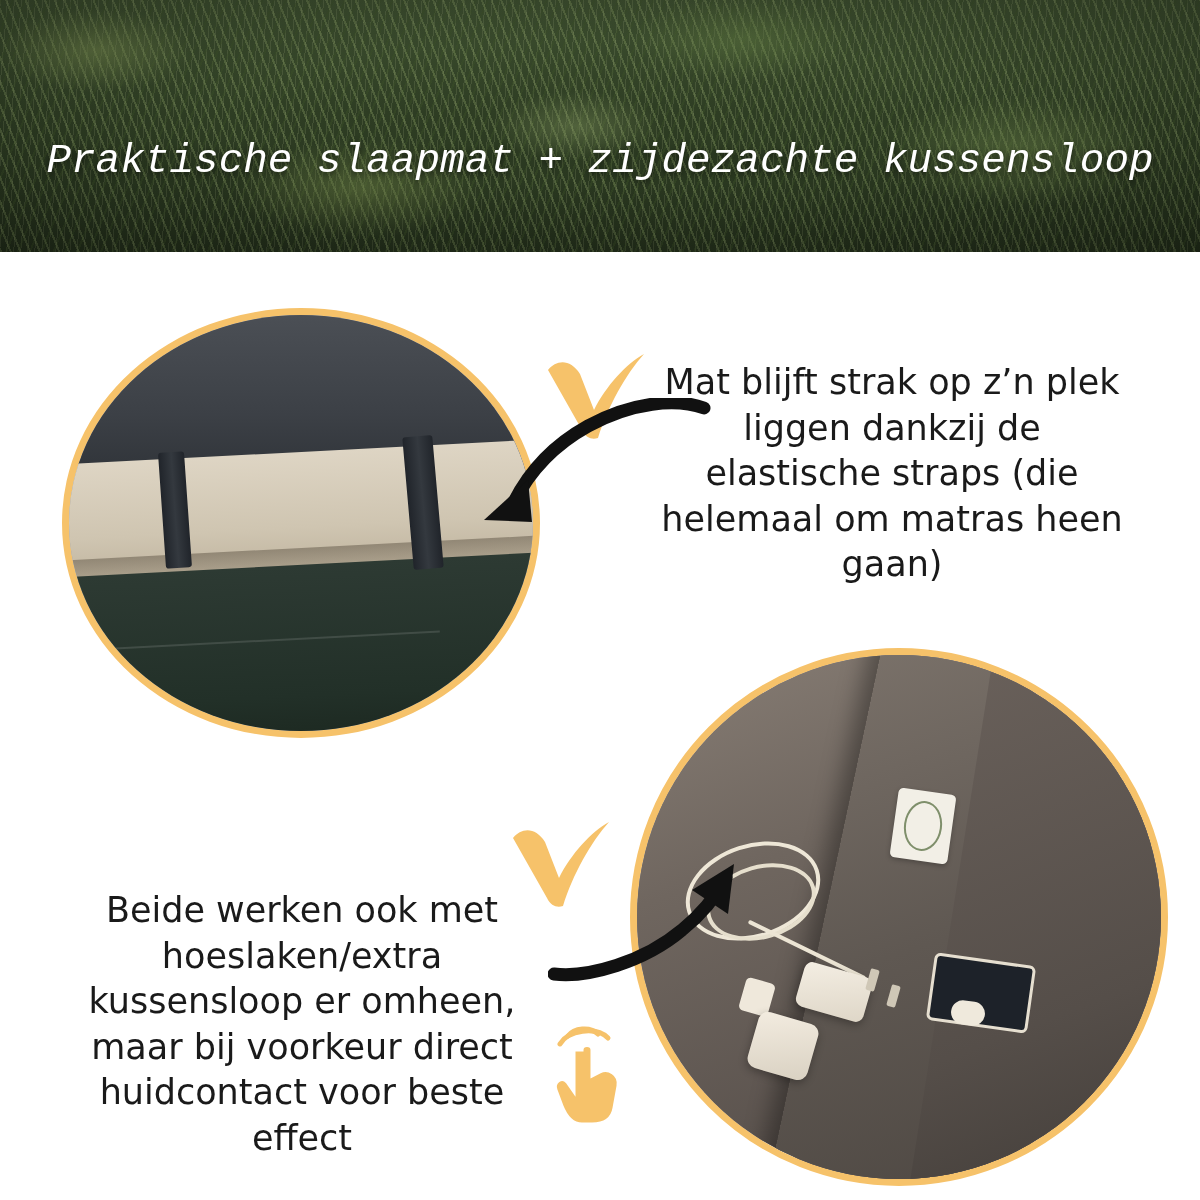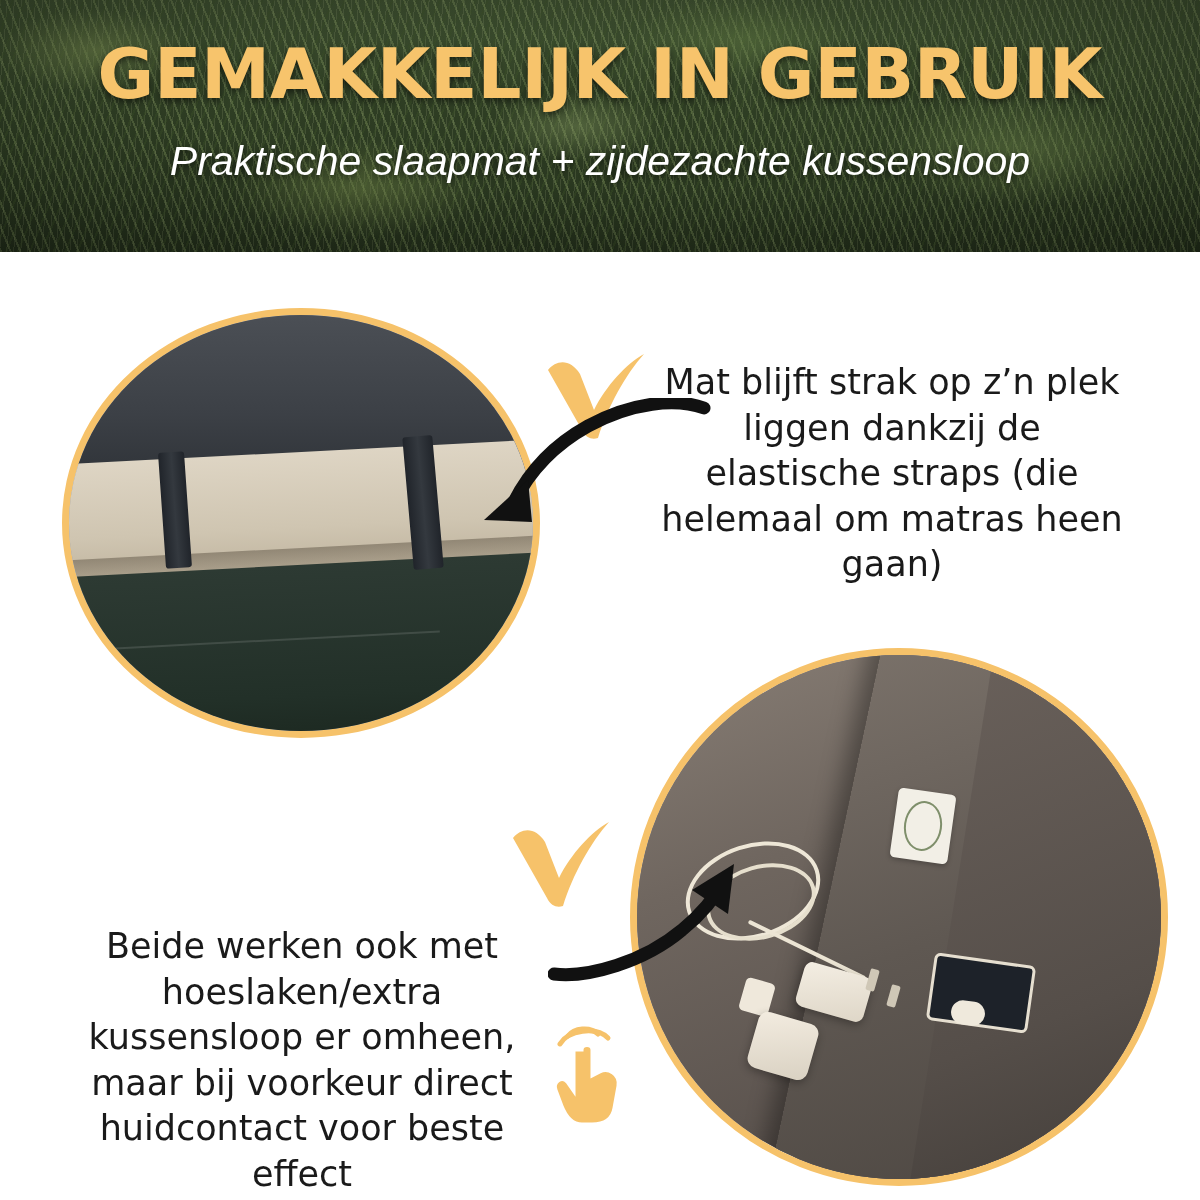--- a/index.html
+++ b/index.html
@@ -54,21 +54,21 @@
     letter-spacing: 0px;
     color: #f7c46c;
     text-shadow: 0 3px 7px rgba(0,0,0,.55);
     line-height: 1.05;
   }
   .header-sub {
     position: absolute;
     left: 0; top: 138px;
     width: 1200px;
     text-align: center;
-    font-family: Liberation Sans, sans-serif;
+    font-family: Liberation Mono, monospace;
     font-style: italic;
     font-size: 41px;
     color: #ffffff;
     text-shadow: 0 2px 6px rgba(0,0,0,.6);
   }
 
   
   .circle {
     position: absolute;
     border-radius: 50%;
@@ -228,38 +228,36 @@
   .callout-1 {
     left: 622px;
     top: 360px;
     width: 470px;
     margin-left: 35px;
   }
   .callout-2 {
     left: 62px;
     top: 888px;
     width: 480px;
-    margin-top: 36px;
   }
 
   
   .tap-icon {
     position: absolute;
     left: 548px;
     top: 1020px;
   }
   .tap-icon svg { display:block; }
 </style>
 </head>
 <body>
 
 <div class="header">
   <div class="grass"></div>
   <div class="vignette"></div>
-  <div class="header-title">GEMAKKELIJK IN GEBRUIK</div>
   <div class="header-sub">Praktische slaapmat + zijdezachte kussensloop</div>
 </div>
 
 <div class="circle circle-top">
   <div class="photo-bed">
     <div class="bed-top"></div>
     <div class="bed-mat"></div>
     <div class="bed-mat-shadow"></div>
     <div class="bed-base"></div>
     <div class="bed-base-line"></div>

